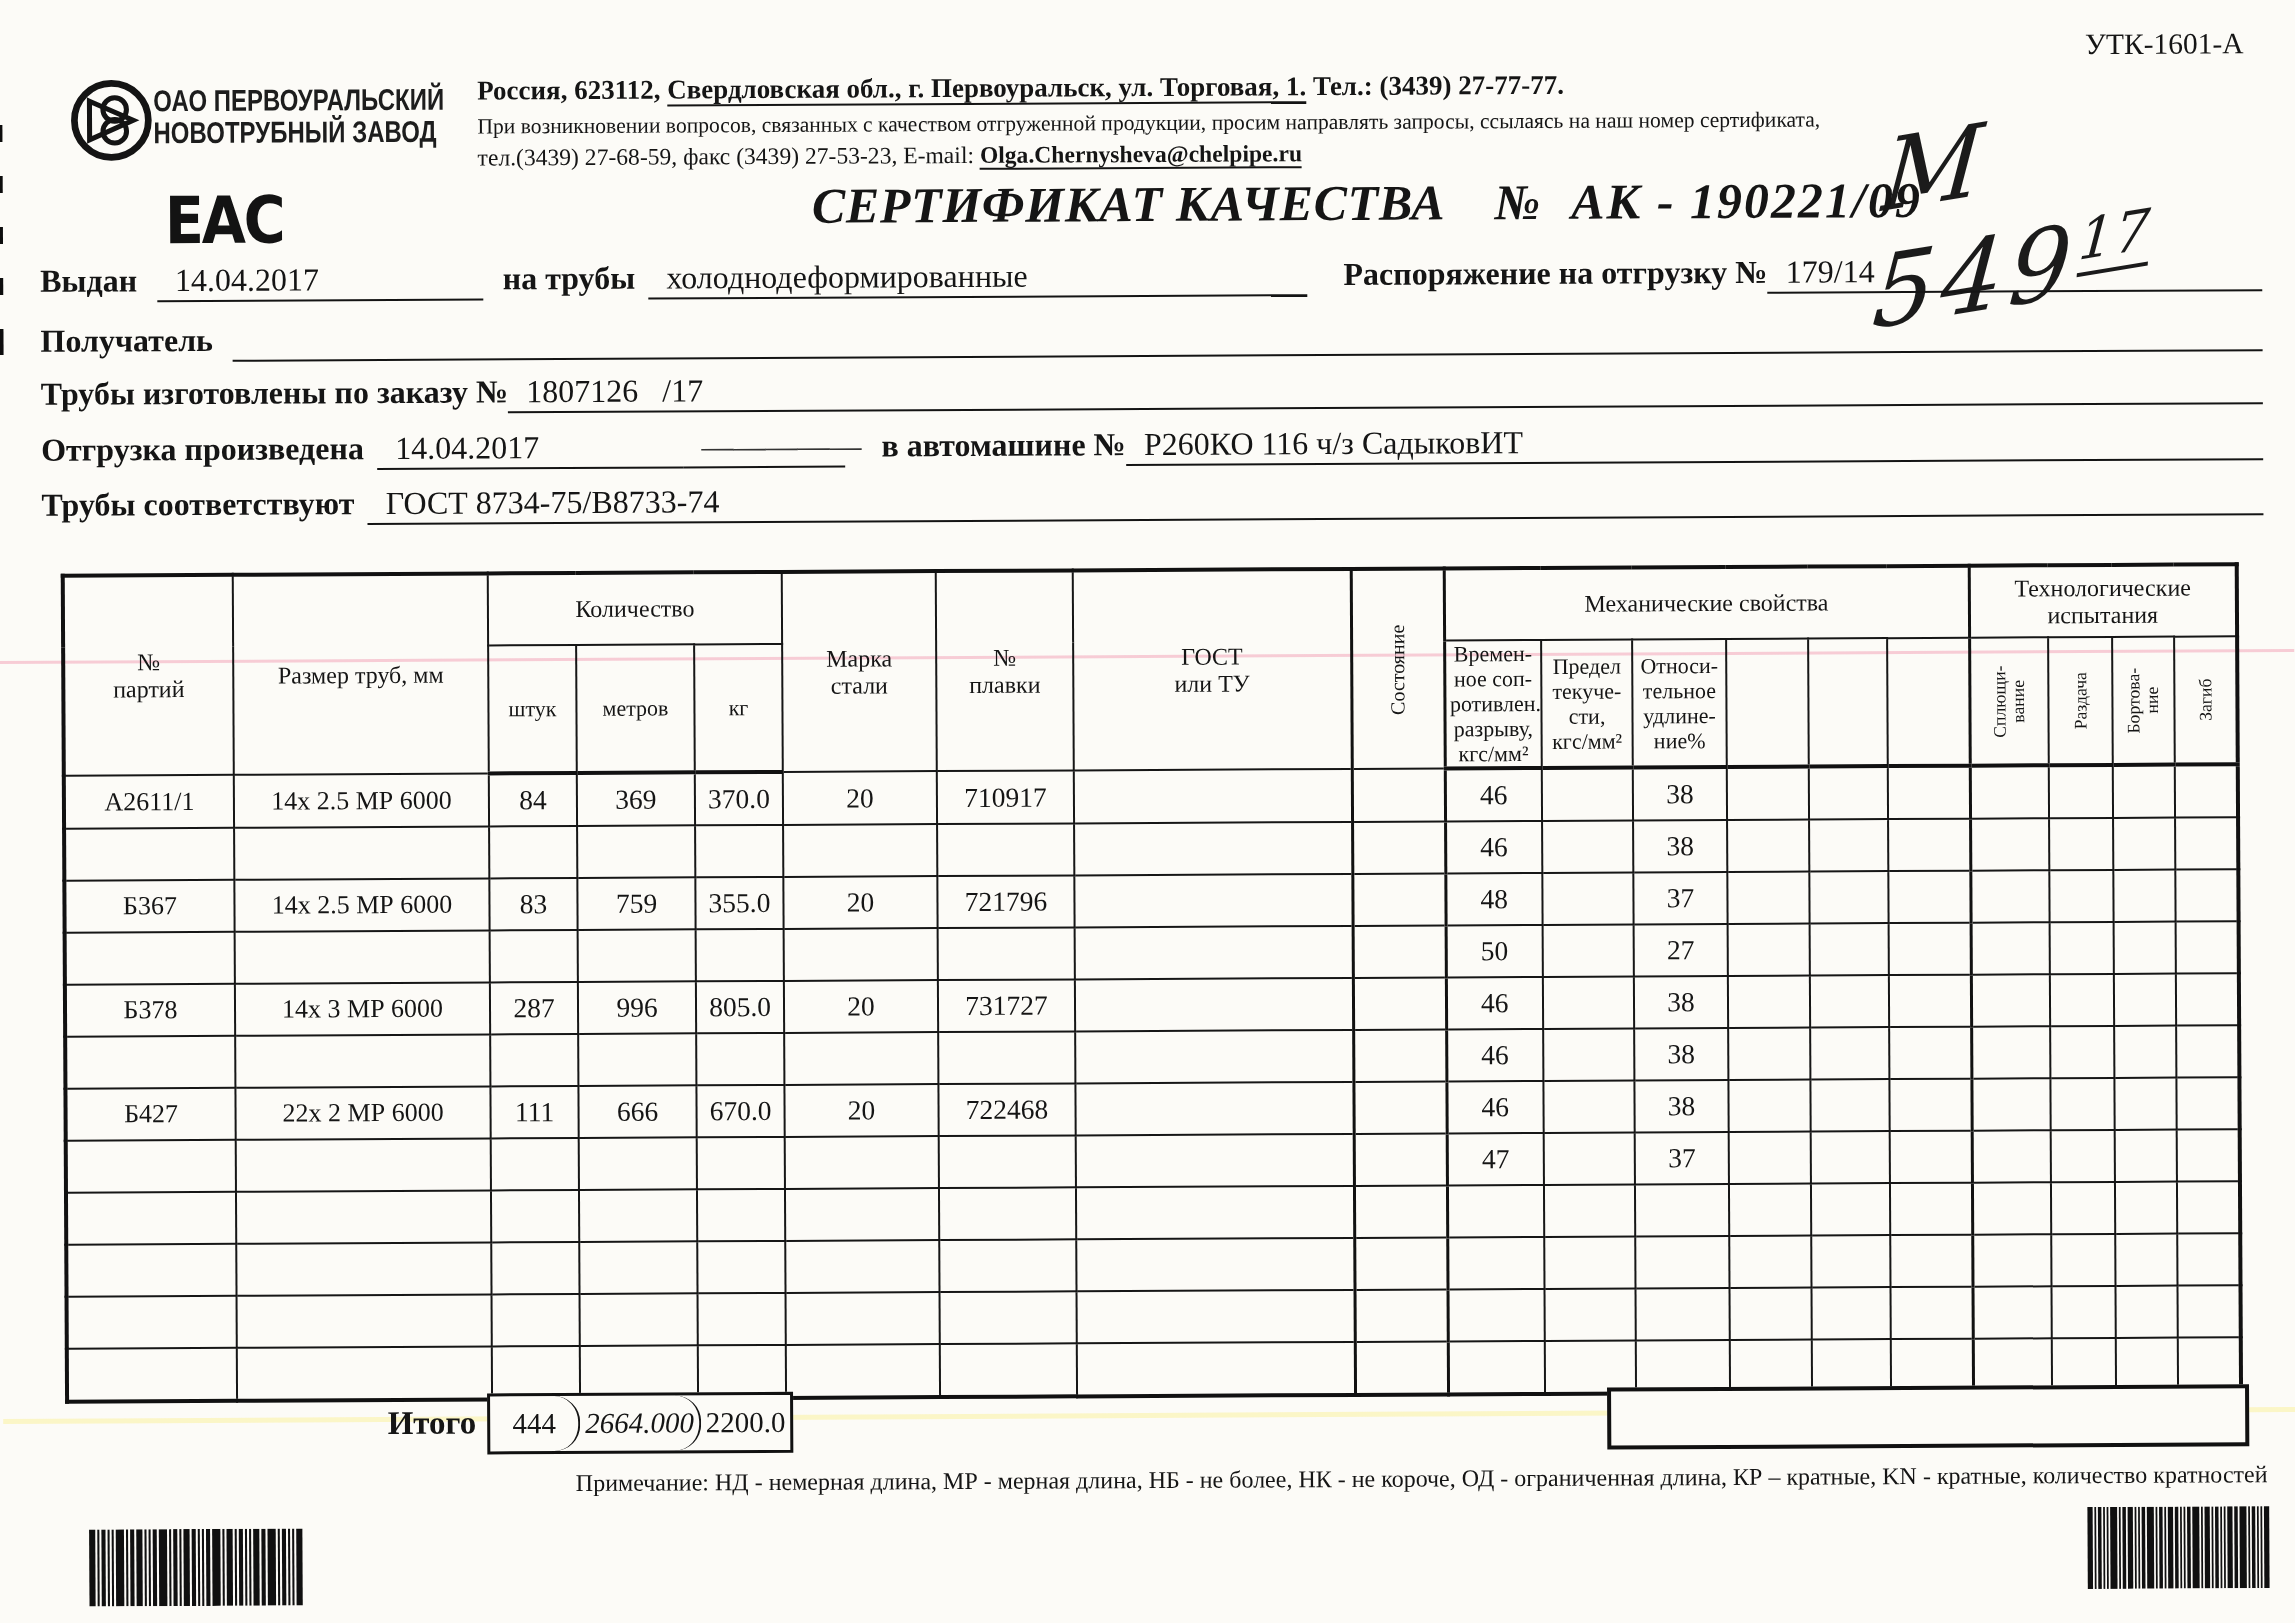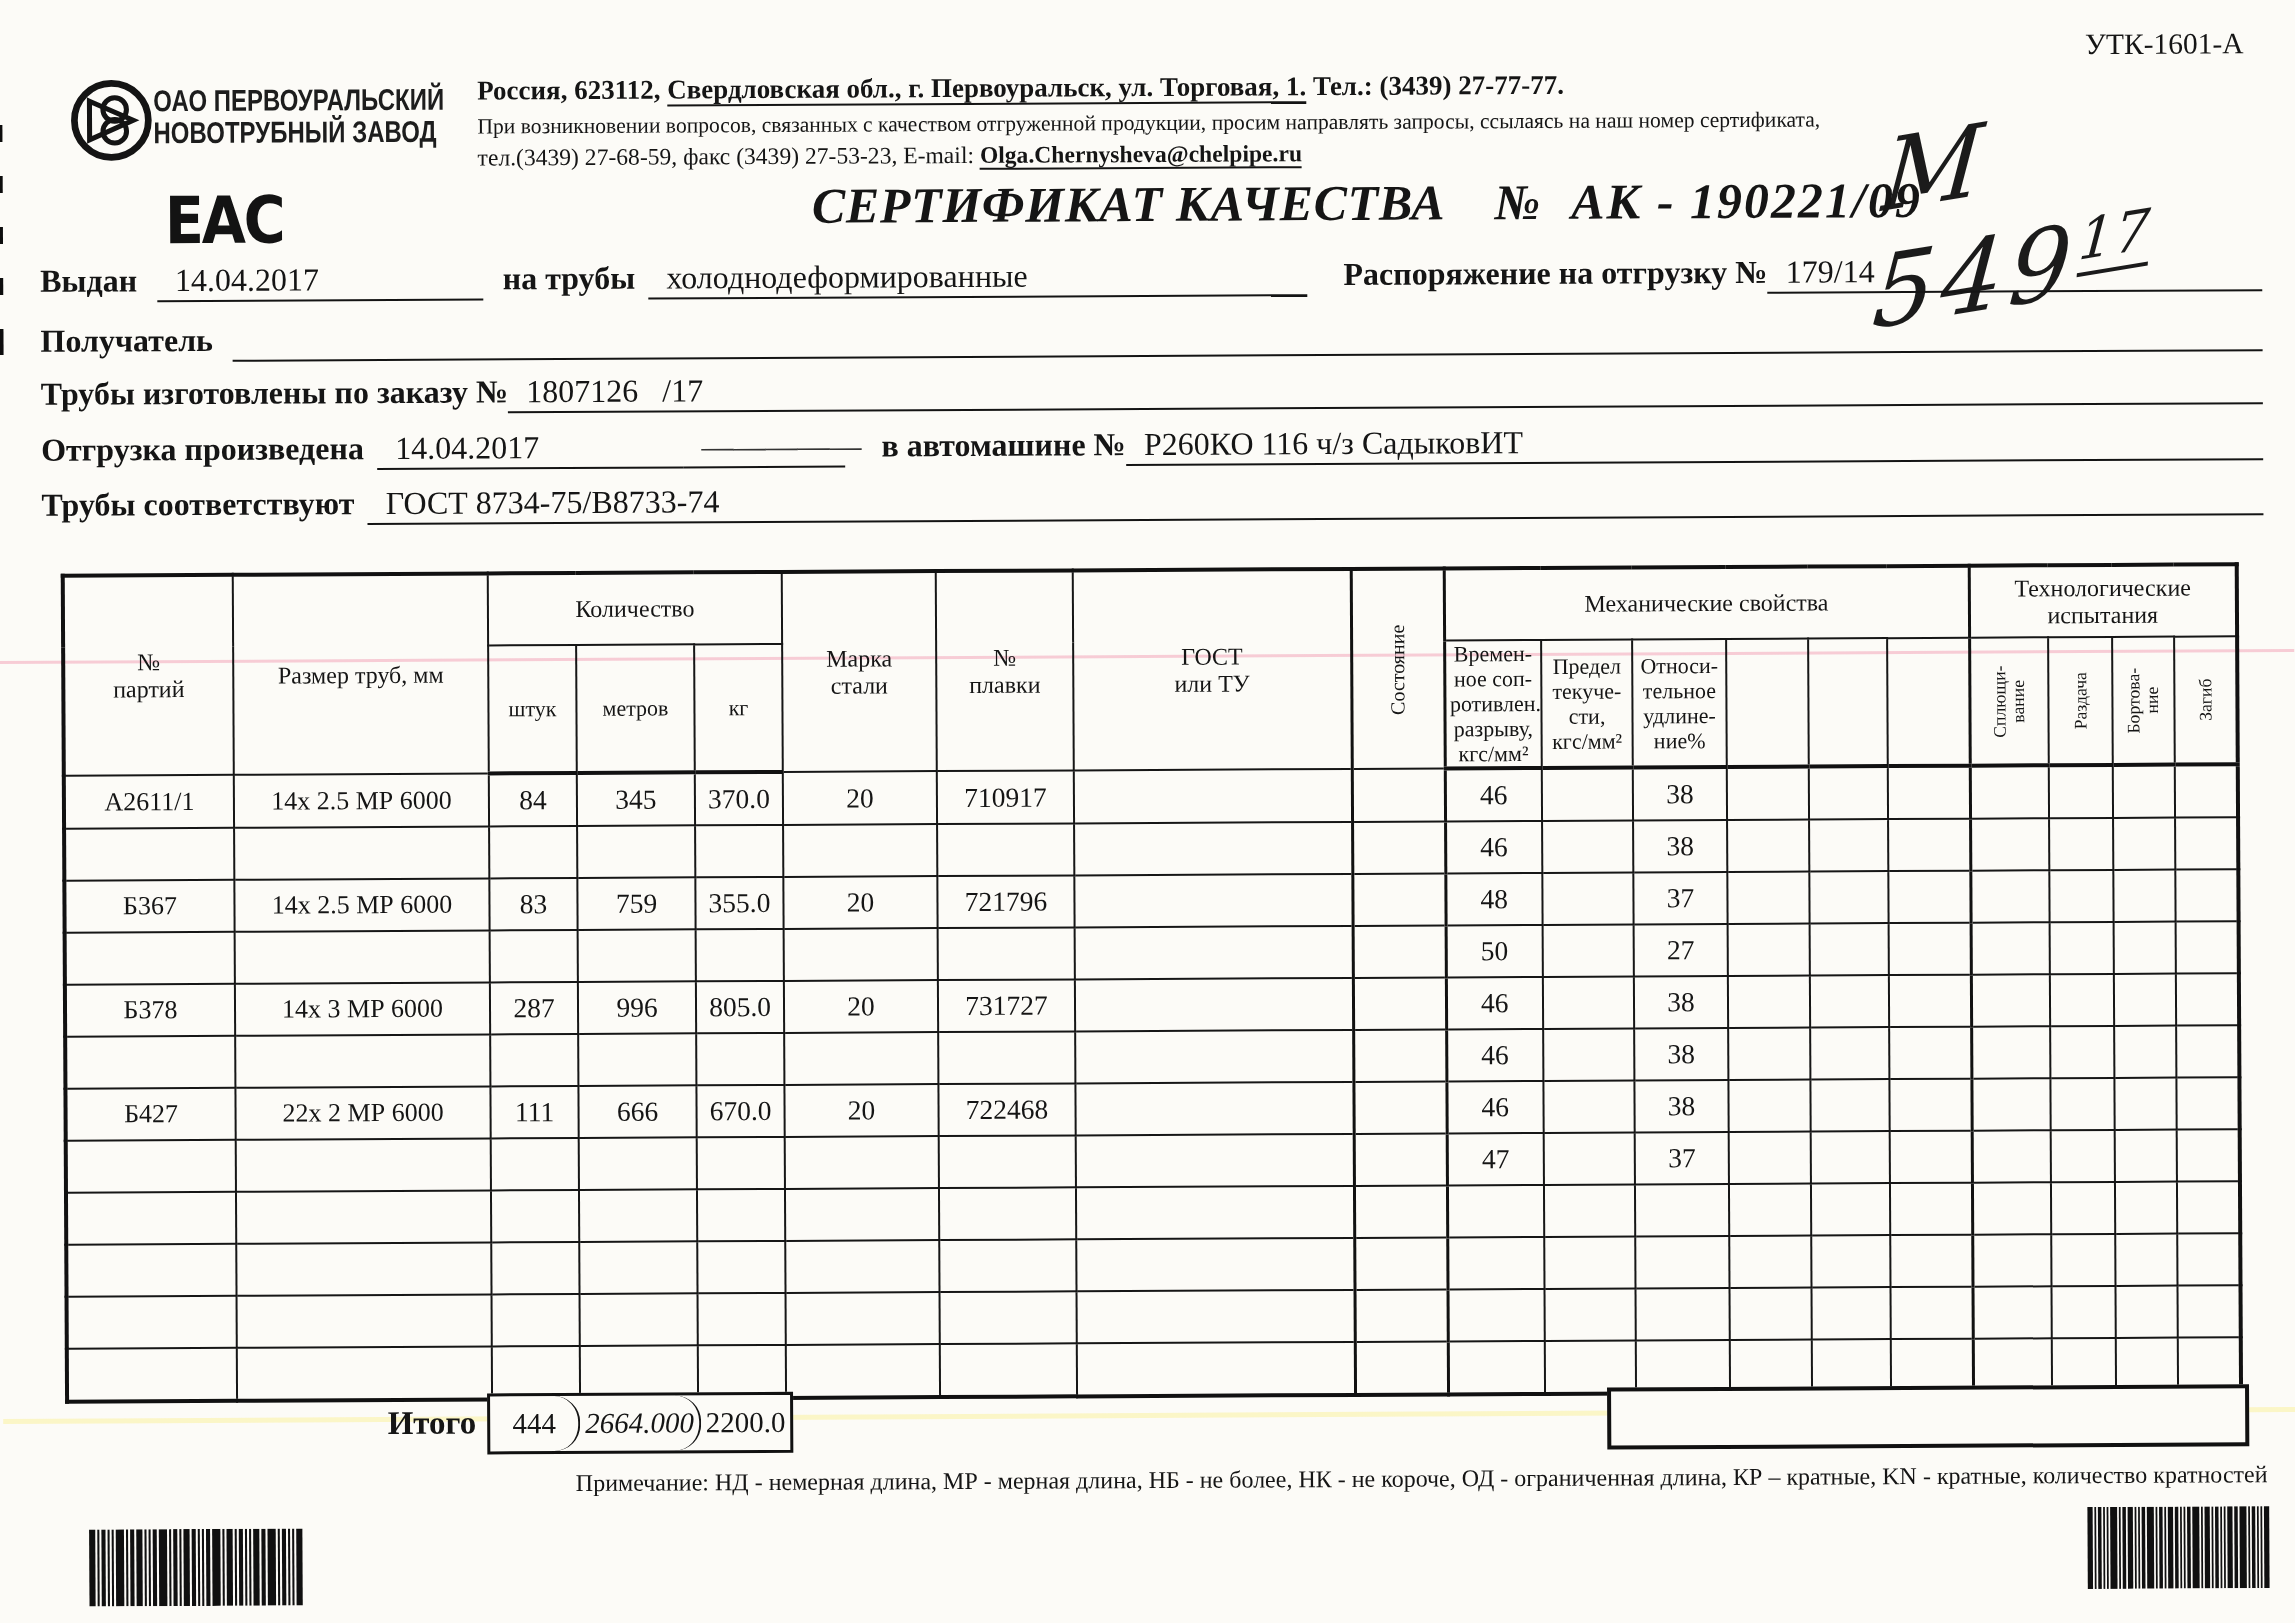--- a/index.html
+++ b/index.html
@@ -223,21 +223,21 @@
           <th><span class="vert vert-tech">Бортова-
 ние</span></th>
           <th><span class="vert vert-tech">Загиб</span></th>
         </tr>
       </thead>
       <tbody id="cert-body">
           <tr>
             <td class="c0">А2611/1</td>
             <td class="c1">14х 2.5 МР 6000</td>
             <td class="c2">84</td>
-            <td class="c3">345</td>
+            <td class="c3">369</td>
             <td class="c4">370.0</td>
             <td class="c5">20</td>
             <td class="c6">710917</td>
             <td class="c7"></td>
             <td class="c8 bl-thick"></td>
             <td class="c9 bl-thick">46</td>
             <td class="c10"></td>
             <td class="c11">38</td>
             <td class="c12"></td>
             <td class="c13"></td>

